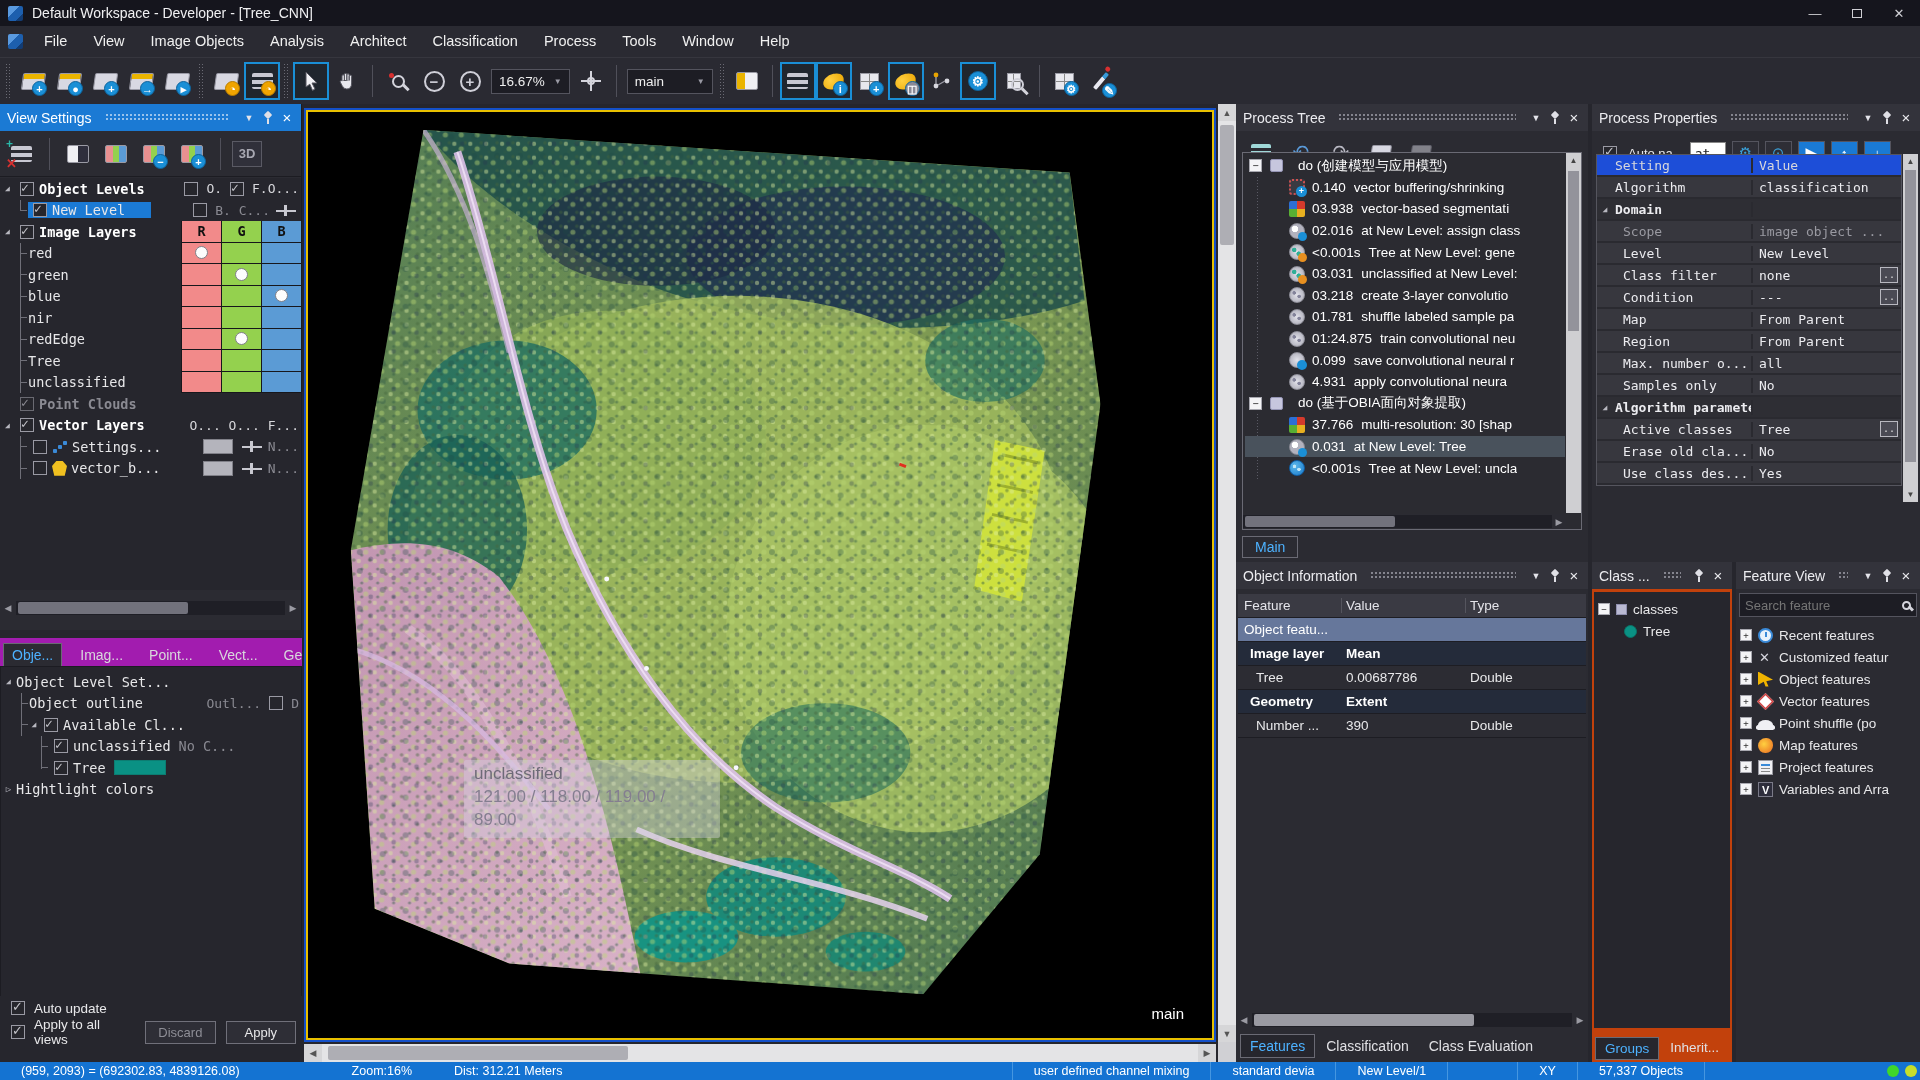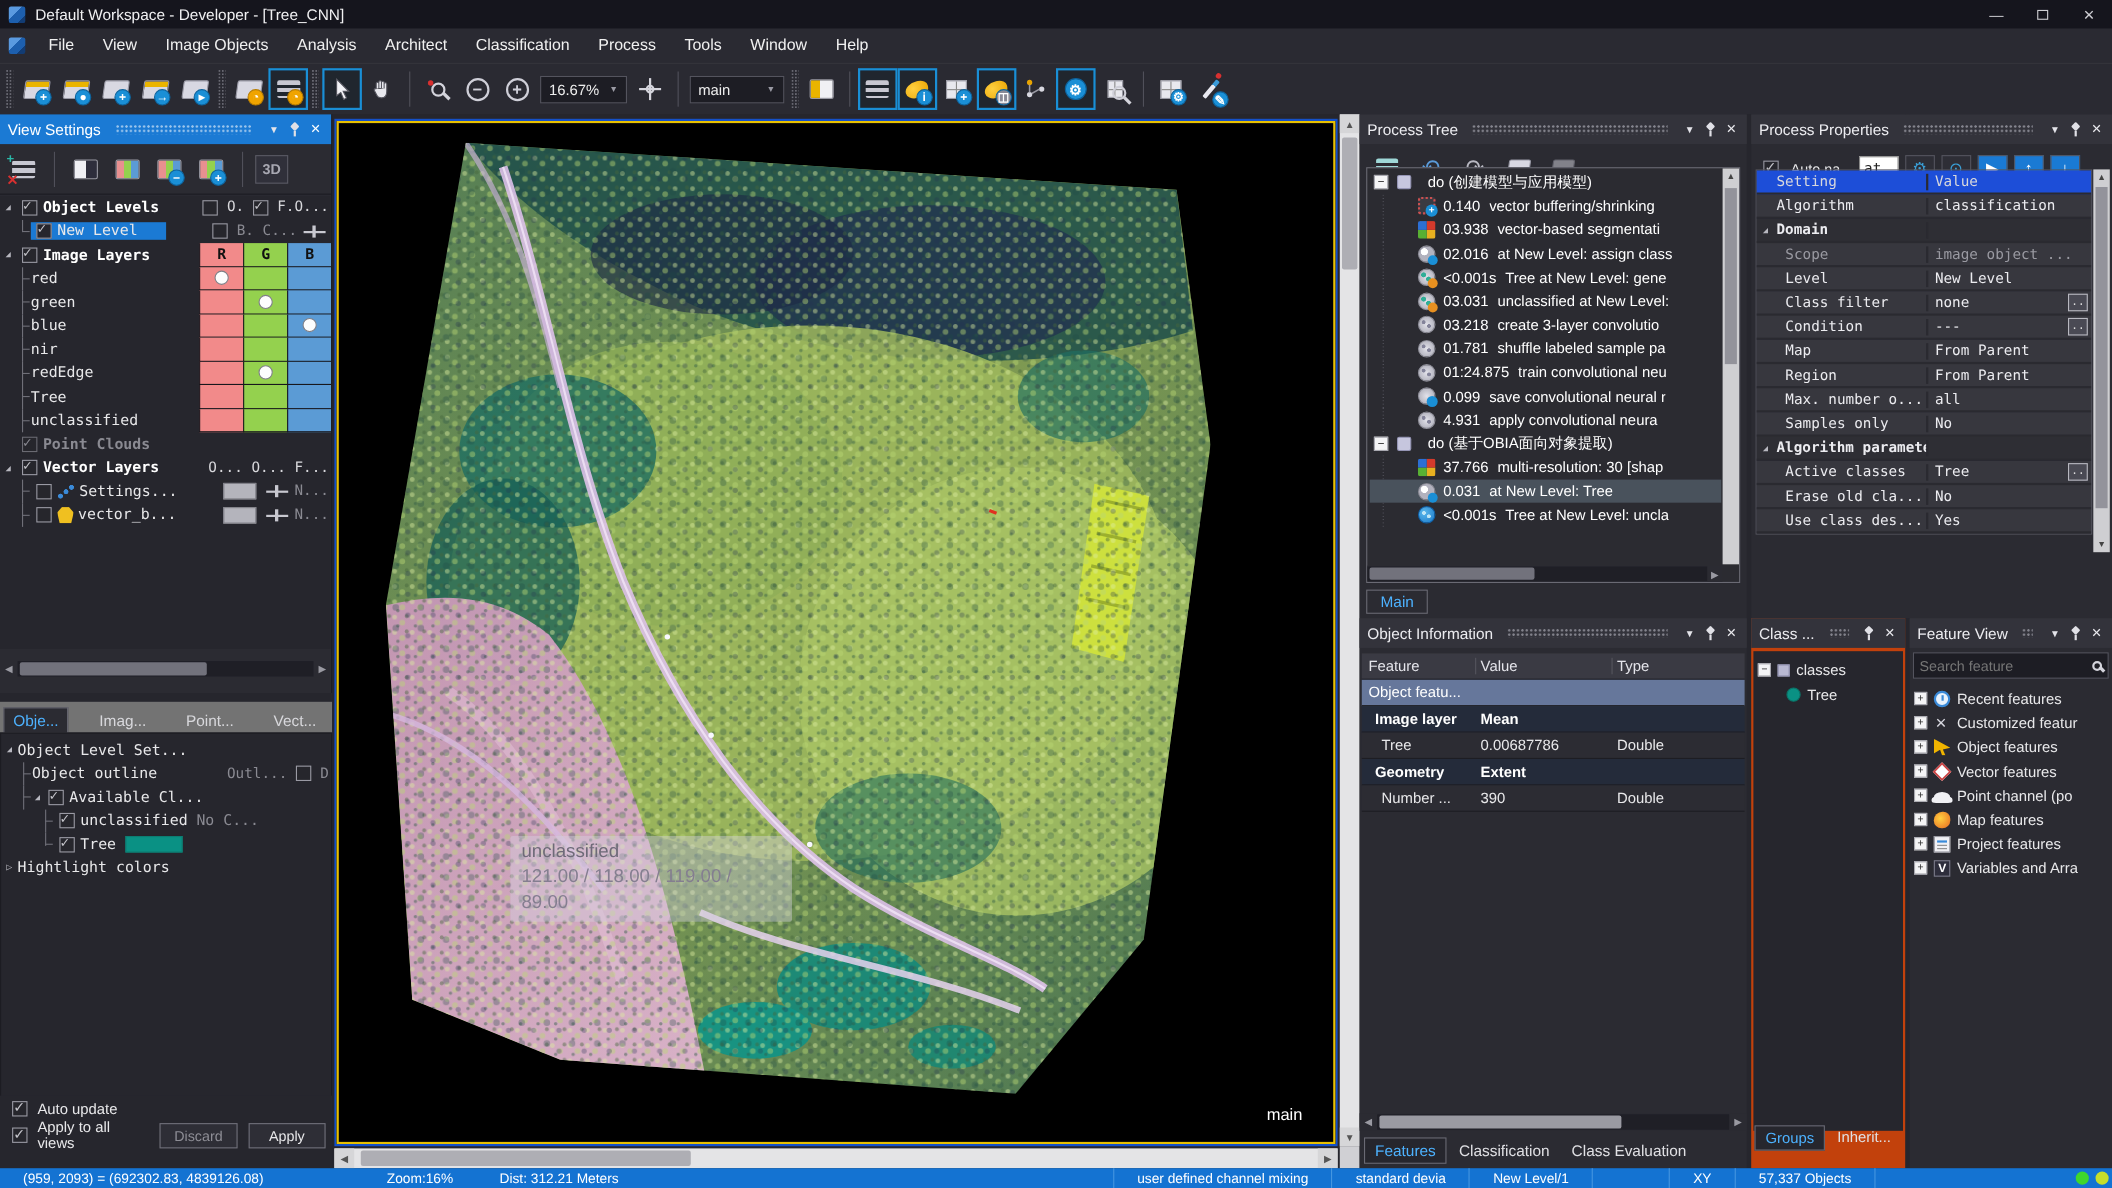--- a/index.html
+++ b/index.html
@@ -95,21 +95,21 @@
   .slider::before{content:'';position:absolute;left:0;right:0;top:5px;height:2px;background:#c8c8d0}
   .slider::after{content:'';position:absolute;left:8px;top:0;width:3px;height:11px;background:#c8c8d0}
   .gsw{width:30px;height:15px;background:#b4b4bc;border:1px solid #808088;flex:none;margin:0 3px}
   .thm-ico{width:16px;height:16px;flex:none;background-image:radial-gradient(circle at 3px 12px,#3a8ad8 2px,transparent 2.5px),radial-gradient(circle at 8px 8px,#3a8ad8 2px,transparent 2.5px),radial-gradient(circle at 13px 4px,#3a8ad8 2px,transparent 2.5px)}
   .poly-ico{width:15px;height:15px;flex:none;background:#f0c020;clip-path:polygon(30% 0,70% 0,100% 35%,85% 100%,15% 100%,0 35%)}
   .hscroll{position:absolute;left:0;right:0;bottom:14px;height:16px;background:#2b2b32;display:flex;align-items:center}
   .hscroll .ar{width:16px;text-align:center;color:#9a9aa2;font-size:9px}
   .hscroll .track{flex:1;height:14px;background:#1f1f26;position:relative}
   .hscroll .thumb{position:absolute;top:1px;height:12px;background:#72727c;border-radius:2px}
 
-  .lt-tabs{position:absolute;left:0;top:534px;width:302px;height:28px;display:flex;align-items:flex-end;gap:20px;padding:0 3px;background:#737373}
+  .lt-tabs{position:absolute;left:0;top:534px;width:302px;height:28px;display:flex;align-items:flex-end;gap:10px;padding:0 3px;background:#a21caf}
   .ltab{padding:3px 8px;font-size:14px;color:#d8d8dc}
   .ltab.active{color:#4db2ff;border:1px solid #6a6a74;border-bottom:none;background:#2b2b32}
 
   .ols-panel{position:absolute;left:0;top:562px;width:302px;height:392px;background:#26262d;border:1px solid #1c1c22;font-family:"DejaVu Sans Mono",monospace;font-size:13.5px;padding-top:4px}
   .swatch-teal{width:52px;height:15px;border:1px solid #0c7d72;margin-left:8px}
   .ols-scroll{position:absolute;left:0;right:0;bottom:0;height:16px;background:#2b2b32;display:flex;align-items:center}
 
   .bl-controls{position:absolute;left:0;top:892px;width:302px;height:66px;background:#26262d;font-size:13.5px}
   .blrow{display:flex;align-items:center;height:24px;padding:0 6px;gap:4px}
   .blbtn{width:72px;height:23px;background:#2e2e36;border:1px solid #70707a;color:#e8e8ea;display:flex;align-items:center;justify-content:center;font-size:13px;margin-left:6px}
@@ -212,21 +212,21 @@
   .rtab{padding:3px 9px;color:#e0e0e4}
   .rtab.active{color:#4db2ff;border:1px solid #6a6a74;background:#26262d}
 
   
   .clpanel{position:absolute;left:1592px;top:562px;width:140px;height:500px;background:#c2410c}
   .cl-body{position:absolute;left:2px;right:2px;top:30px;bottom:34px;background:#26262d;font-size:13.5px;padding:6px 4px}
   .cl-row{display:flex;align-items:center;height:22px;gap:6px}
   .boxexp{width:12px;height:12px;border:1px solid #a8a8b0;background:#f4f4f6;color:#333;font:9px/10px "DejaVu Sans Mono",monospace;text-align:center;flex:none}
   .sq-ico{width:11px;height:11px;background:#b9b9d2;border:1px solid #8f8fae;flex:none}
   .teal-dot{width:13px;height:13px;border-radius:50%;background:radial-gradient(circle at 35% 35%,#35c9b4,#0a9184);border:1px solid #0a7468;flex:none}
-  .cl-tabs{position:absolute;left:0;bottom:16px;display:flex;gap:2px;padding:0 3px;font-size:13.5px}
+  .cl-tabs{position:absolute;left:0;bottom:2px;display:flex;gap:2px;padding:0 3px;font-size:13.5px}
 
   
   .fvpanel{position:absolute;left:1736px;top:562px;width:184px;height:500px;background:#2b2b32}
   .fv-search{position:absolute;left:3px;right:3px;top:31px;height:24px;background:#1d1d24;border:1px solid #54545e;display:flex;align-items:center;padding:0 5px;gap:5px}
   .fv-search input{flex:1;background:transparent;border:none;outline:none;color:#9a9aa2;font-size:13px;font-family:"Liberation Sans",sans-serif;min-width:0}
   .magi.small{width:9px;height:9px;border-width:2px}
   .magi.small::after{width:6px;right:-5px;bottom:-2px}
   .fv-list{position:absolute;left:0;right:0;top:62px;bottom:4px;overflow:hidden}
   .fv-row{display:flex;align-items:center;height:22px;gap:6px;padding-left:4px;font-size:13.5px;white-space:nowrap}
   .fv-ico{width:15px;height:15px;flex:none;position:relative}
@@ -1148,21 +1148,21 @@
 
       <div class="fv-row">
         <span class="boxexp">+</span>
         <span class="fv-ico fv-vector"></span>
         <span>Vector features</span>
       </div>
 
       <div class="fv-row">
         <span class="boxexp">+</span>
         <span class="fv-ico fv-cloud"></span>
-        <span>Point channel (po</span>
+        <span>Point shuffle (po</span>
       </div>
 
       <div class="fv-row">
         <span class="boxexp">+</span>
         <span class="fv-ico fv-map"></span>
         <span>Map features</span>
       </div>
 
       <div class="fv-row">
         <span class="boxexp">+</span>

